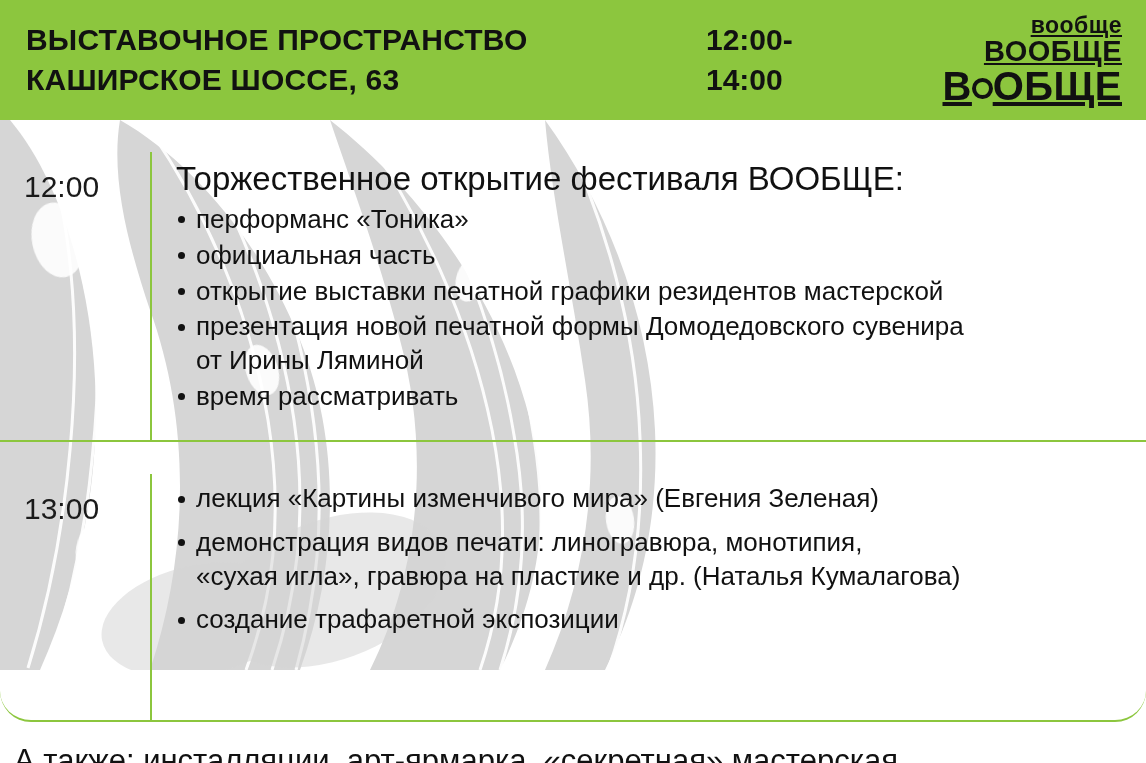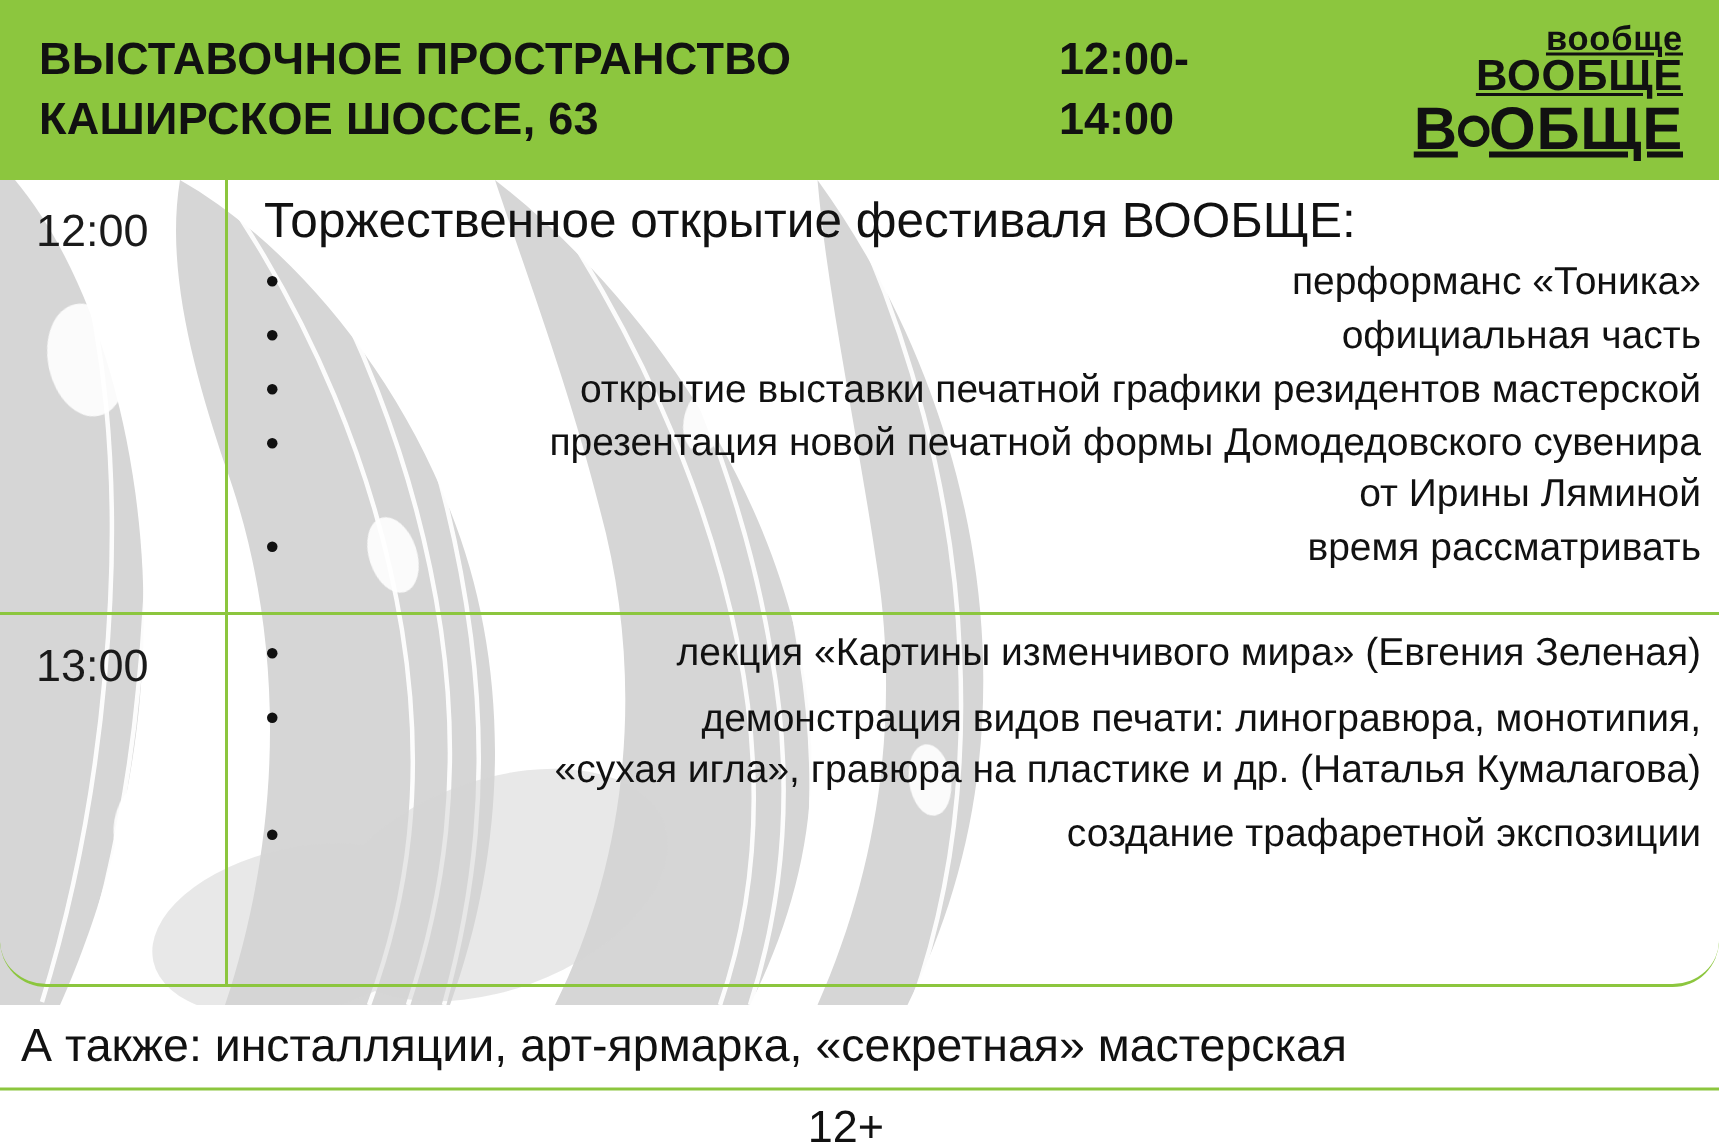--- a/index.html
+++ b/index.html
@@ -96,20 +96,21 @@
   
   .schedule {
     position: relative;
     z-index: 5;
   }
   .row {
     display: flex;
     align-items: flex-start;
     border-bottom: 2px solid #8cc63e;
     box-sizing: border-box;
+    margin-top: 32px;
   }
   .row .time-cell {
     flex: 0 0 152px;
     box-sizing: border-box;
     padding: 18px 0 0 24px;
     font-size: 30px;
     color: #1a1a1a;
     border-right: 2px solid #8cc63e;
     align-self: stretch;
   }
@@ -131,21 +132,20 @@
     padding: 0;
   }
   ul.bullets li {
     position: relative;
     padding-left: 20px;
     font-size: 26px;
     line-height: 1.3;
     color: #111111;
     margin: 0 0 2px 0;
     white-space: pre-line;
-    text-align: right;
   }
   ul.bullets li:before {
     content: "";
     position: absolute;
     left: 2px;
     top: 0.52em;
     width: 7px;
     height: 7px;
     border-radius: 50%;
     background: #111111;

